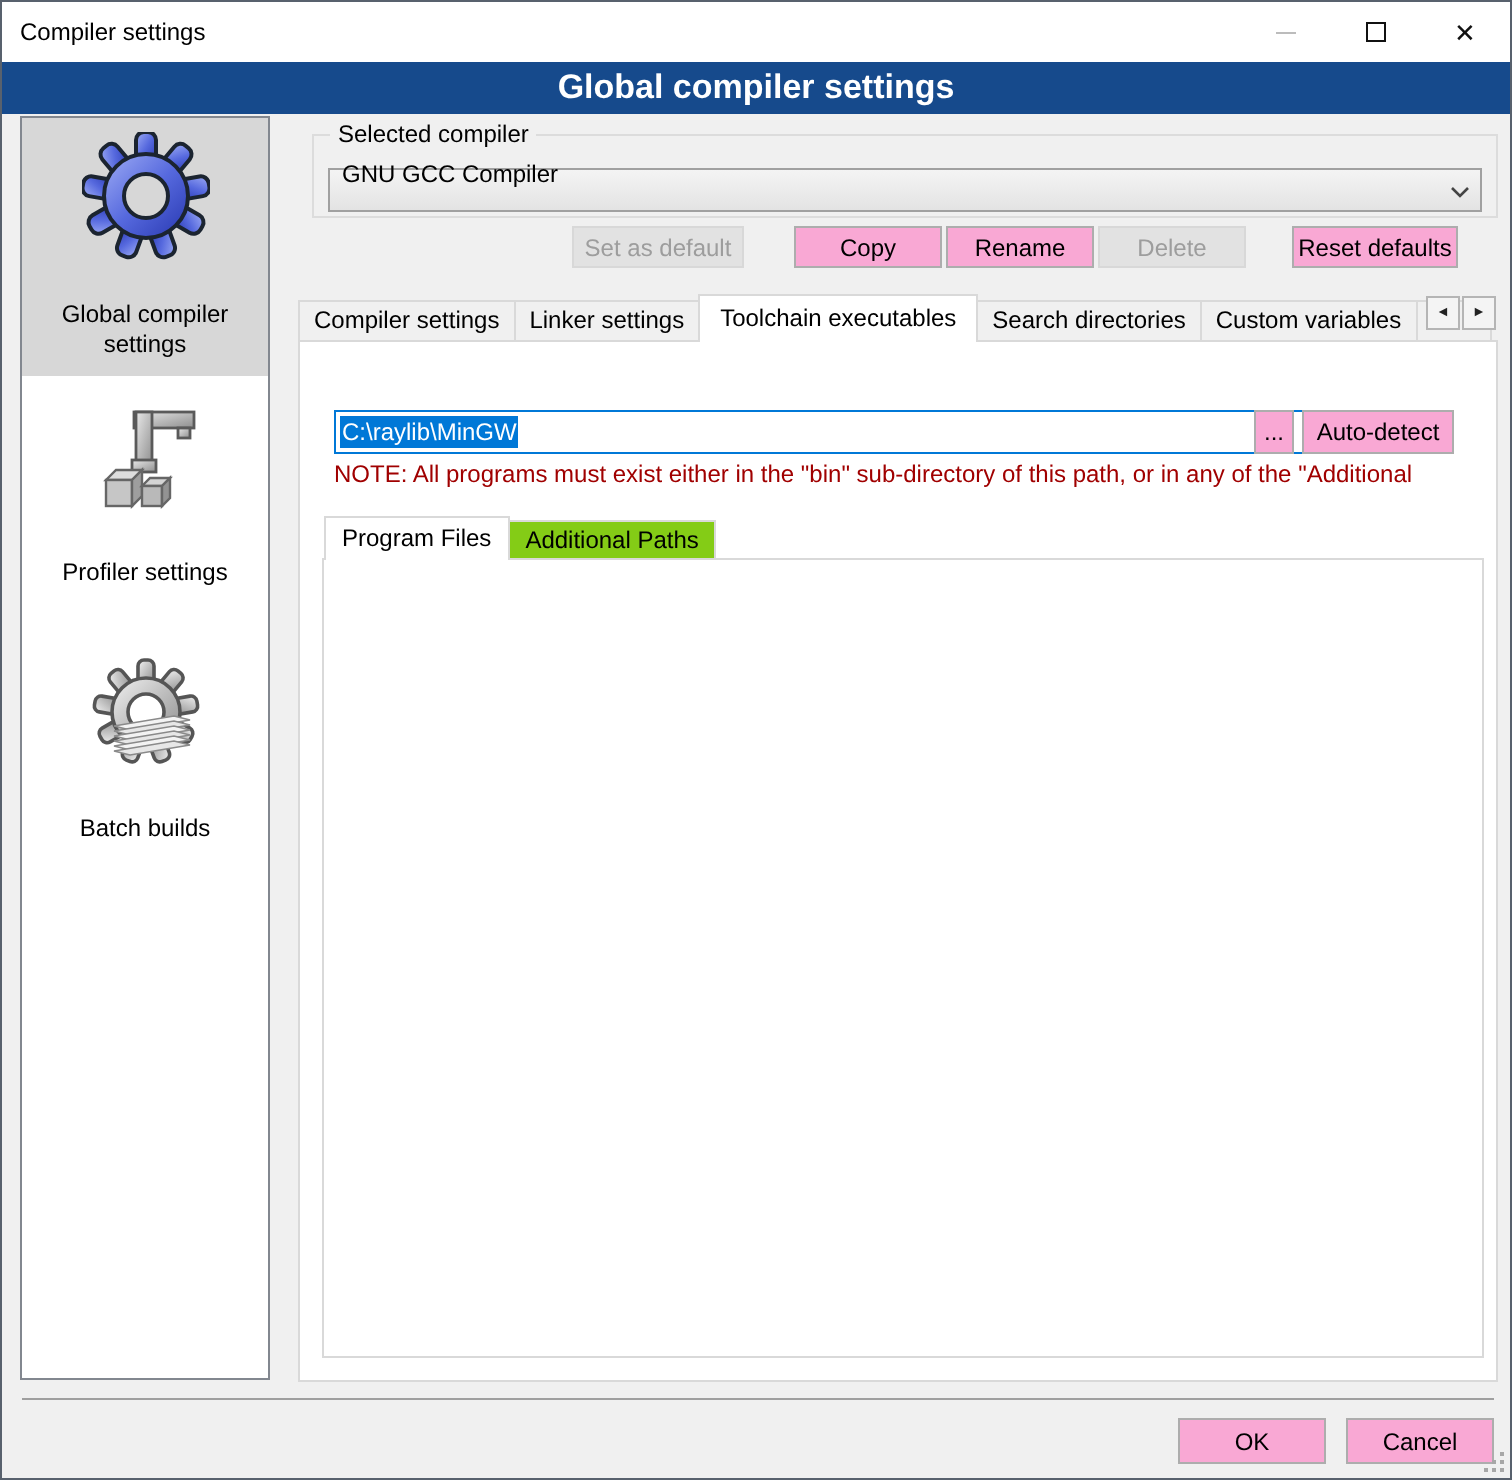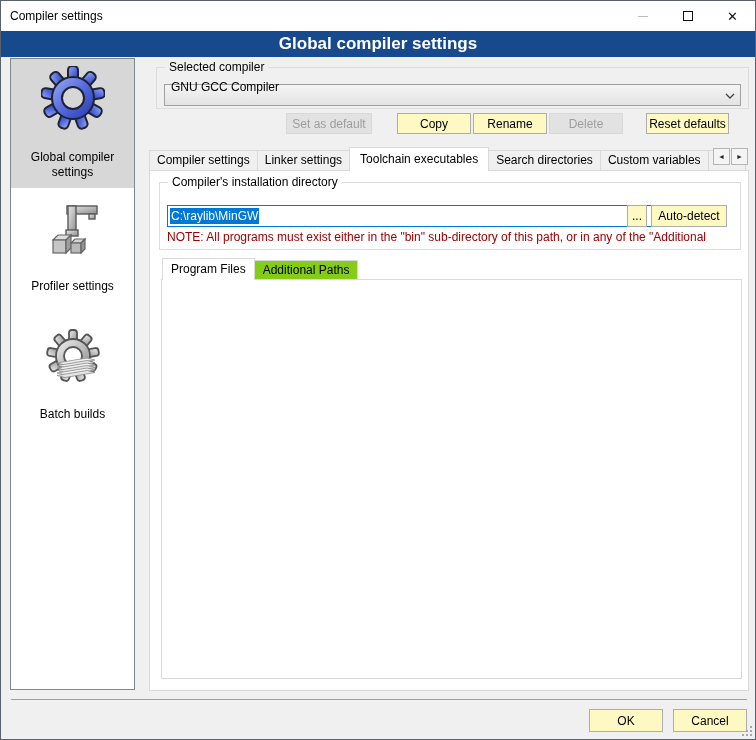--- a/index.html
+++ b/index.html
@@ -32,21 +32,21 @@
   .groupbox{position:absolute;border:1px solid #dcdcdc;}
   .gb-label{position:absolute;top:-8px;left:8px;padding:0 4px;background:#f0f0f0;}
   .gb-label.on-white{background:#fff;}
   
   .combo{position:absolute;height:22px;border:1px solid #a0a0a0;background:linear-gradient(#f4f4f4,#e3e3e3);
     display:flex;align-items:center;padding:0 24px 16px 6px;cursor:default;}
   .combo.flat{background:#e3e3e3;border-color:#a8a8a8;}
   .combo .chev{position:absolute;right:7px;top:8px;width:8px;height:8px;}
   .chev svg{display:block;}
   
-  .btn{position:absolute;height:21px;background:#fef9c3;border:1px solid #adadad;
+  .btn{position:absolute;height:21px;background:#f9a8d4;border:1px solid #adadad;
     font-family:"Liberation Sans",sans-serif;font-size:12px;color:#000;
     display:flex;align-items:center;justify-content:center;padding:0;}
   .btn.disabled{background:#e2e2e2;border-color:#d8d8d8;color:#9d9d9d;}
   .btn.tall{height:22px;}
   
   .tabs{position:absolute;left:148px;top:146px;height:24px;display:flex;align-items:flex-end;z-index:2;}
   .tab{height:21px;background:#f0f0f0;border:1px solid #d9d9d9;padding:0 7px;line-height:19px;margin-right:-1px;white-space:nowrap;}
   .tab.active{height:24px;background:#fff;border-bottom:none;padding:0 10px;line-height:22px;position:relative;z-index:3;}
   .tab.clipped{width:38px;overflow:hidden;padding-right:0;}
   .tab-arrows{position:absolute;left:712px;top:147px;display:flex;z-index:2;}
@@ -211,23 +211,20 @@
     <div class="tab">Custom variables</div>
     <div class="tab clipped">Build options</div>
   </div>
   <div class="tab-arrows">
     <button class="tab-arrow">◄</button>
     <button class="tab-arrow">►</button>
   </div>
 
   <div class="tabpage">
 
-    <div class="groupbox" style="left:9px;top:11px;width:582px;height:68px;">
-      <span class="gb-label on-white">Compiler's installation directory</span>
-    </div>
     <div class="pathfield">
       <span class="sel">C:\raylib\MinGW</span>
     </div>
     <button class="btn tall" style="left:477px;top:34px;width:20px;">...</button>
     <button class="btn tall" style="left:501px;top:34px;width:76px;">Auto-detect</button>
     <div class="note">NOTE: All programs must exist either in the "bin" sub-directory of this path, or in any of the "Additional</div>
 
     <div class="subtabs">
       <div class="subtab active">Program Files</div>
       <div class="subtab">Additional Paths</div>

